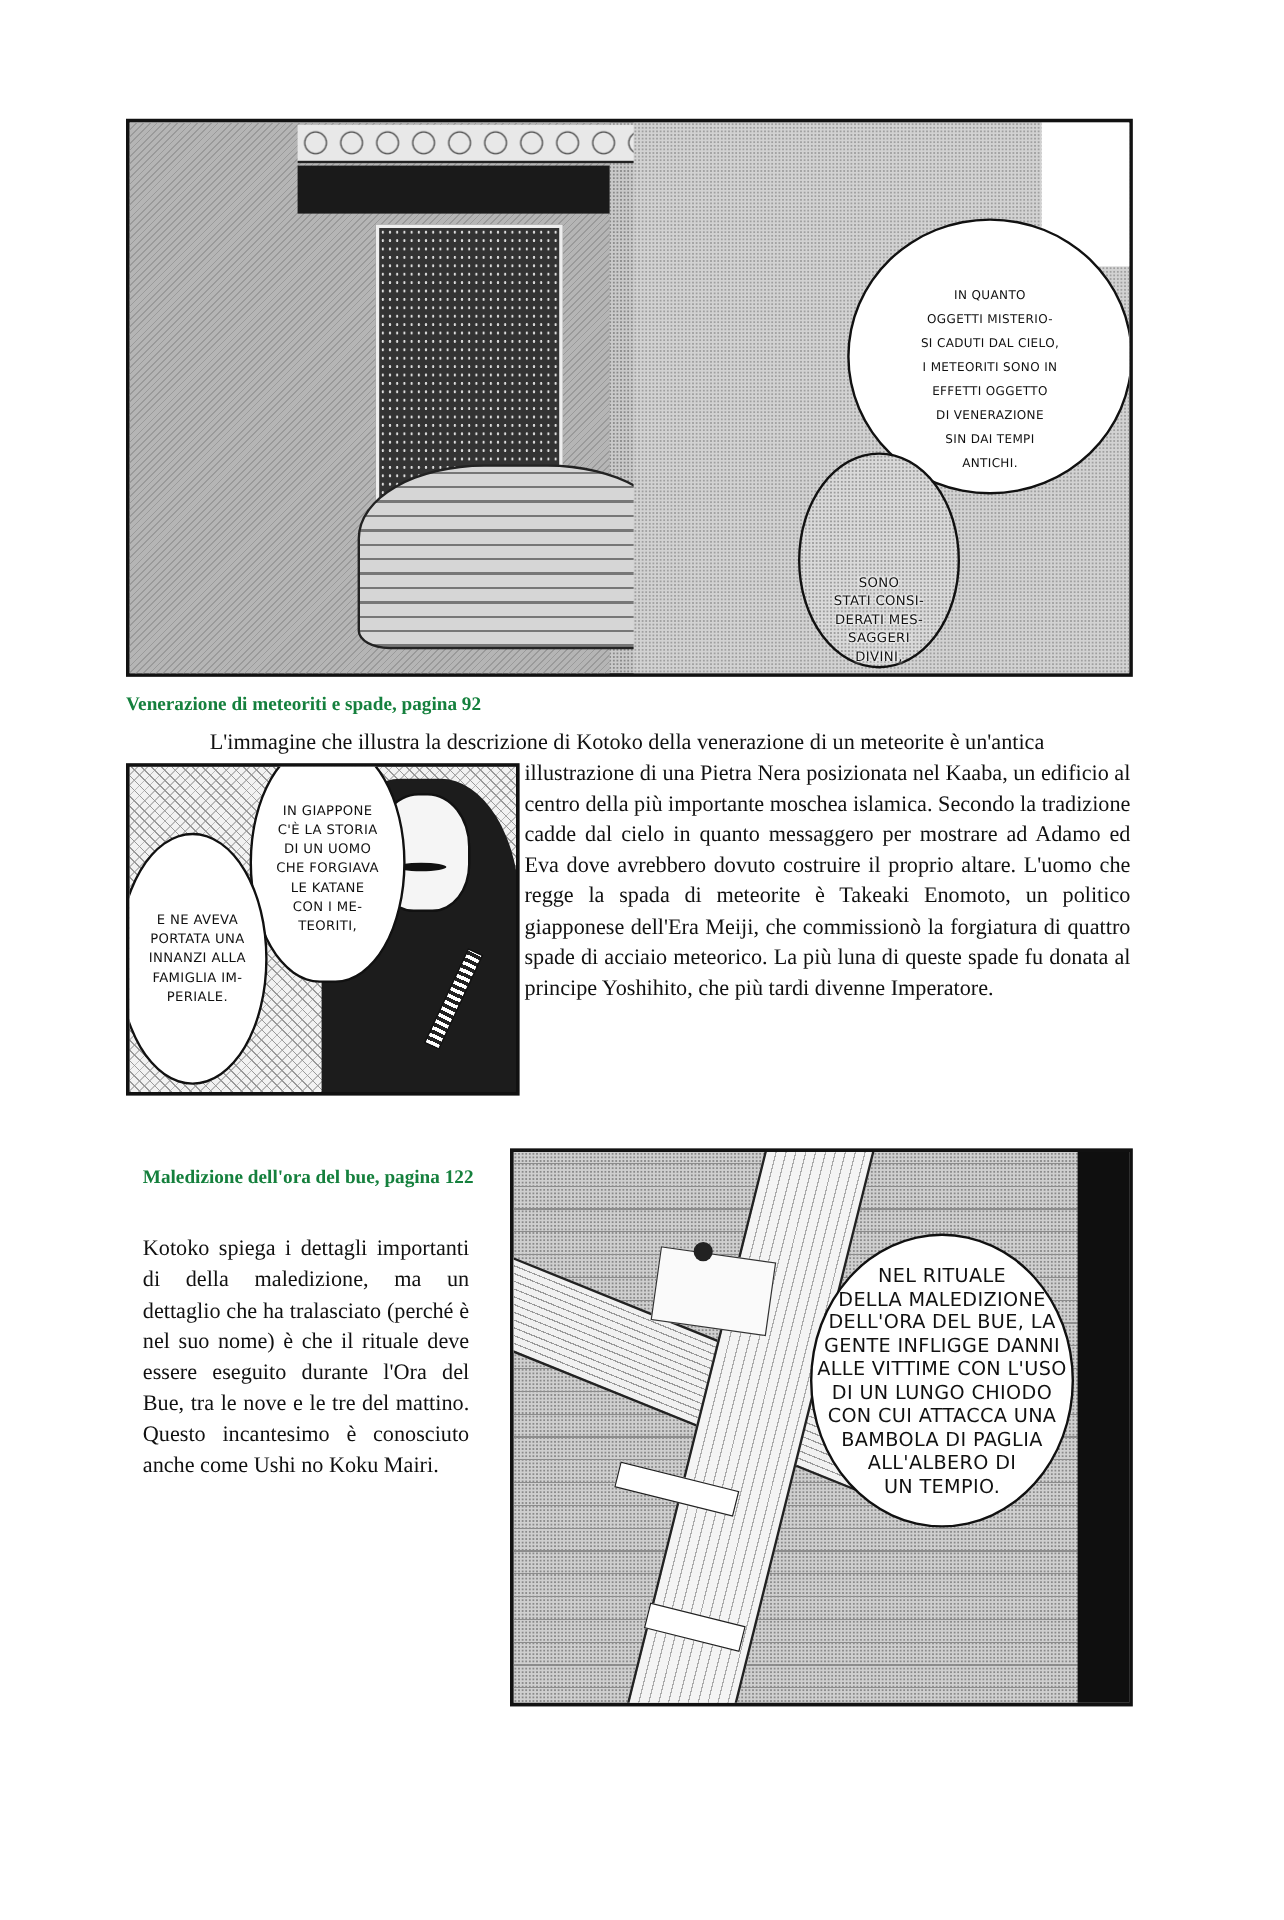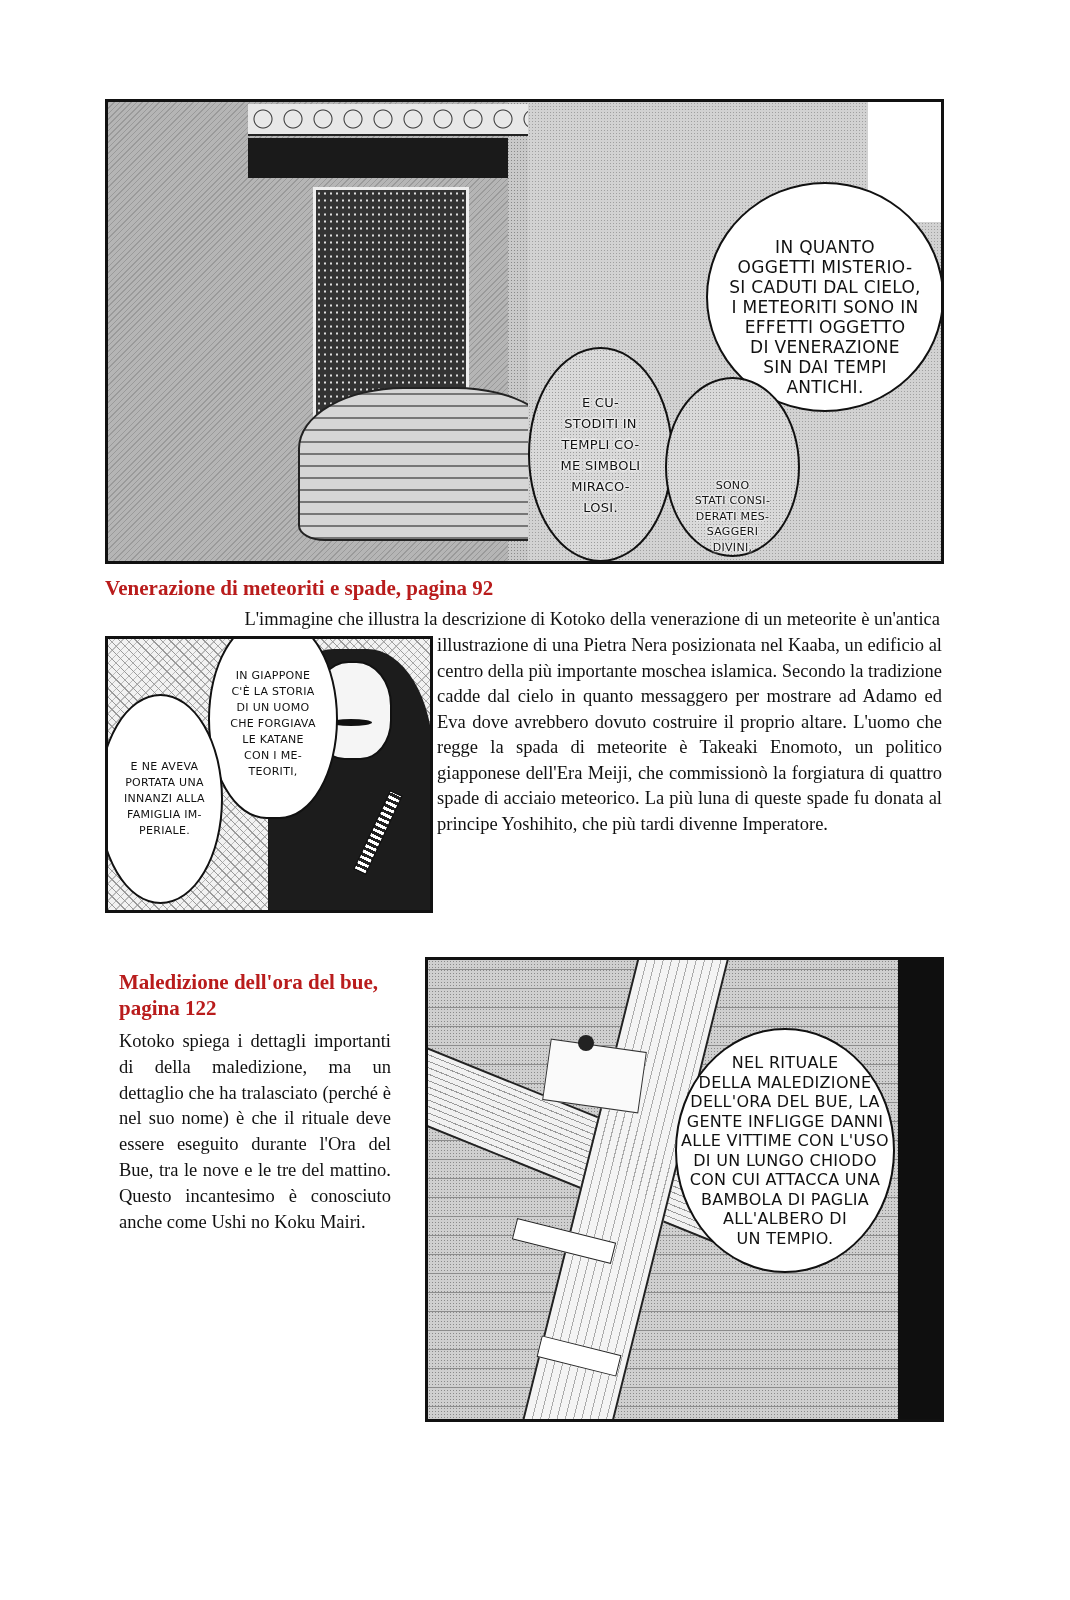--- a/index.html
+++ b/index.html
@@ -20,21 +20,21 @@
     text-align: center; box-sizing: border-box;
   }
   .bubble-text {
     font-family: "DejaVu Sans", sans-serif; font-size: 12.5px; line-height: 20px;
     letter-spacing: 0.3px; white-space: pre-line; color: #111; text-transform: uppercase;
   }
   .bubble-small .bubble-text { font-size: 11px; line-height: 15.5px; }
   .bubble-gray { background: #d9d9d9; background-image: radial-gradient(#9c9c9c 0.7px, transparent 1px); background-size: 3px 3px; }
   .bubble-gray .bubble-text { background: none; text-shadow: 0 0 3px #fff, 0 0 3px #fff, 0 0 3px #fff; }
 
-  .heading { position: absolute; font-family: "Liberation Serif", serif; font-weight: bold; font-size: 21px; line-height: 26px; color: #b91c1c; }
+  .heading { position: absolute; font-family: "Liberation Serif", serif; font-weight: bold; font-size: 16px; line-height: 26px; color: #15803d; }
   .para { position: absolute; font-family: "Liberation Serif", serif; font-size: 18.5px; line-height: 25.5px; color: #111; text-align: justify; }
 
   
   .shape { position: absolute; }
 </style>
 </head>
 <body>
 
 <div class="panel art-halftone" style="left:105px; top:99px; width:839px; height:465px;">
 
@@ -45,48 +45,40 @@
   <div class="shape art-dark" style="left:140px; top:36px; width:260px; height:40px;"></div>
 
   <div class="shape" style="left:205px; top:85px; width:150px; height:300px; background:#333; background-image: radial-gradient(#ddd 0.8px, transparent 1.2px); background-size: 6px 7px; border:3px solid #eee;"></div>
 
   <div class="shape" style="left:190px; top:285px; width:260px; height:150px; border-radius: 40% 40% 10% 10%; background:#d6d6d6; background-image: repeating-linear-gradient(0deg, #777 0 2px, transparent 2px 12px); border:2px solid #222;"></div>
 
   <div class="shape" style="left:420px; top:0; width:420px; height:462px; background:#d2d2d2; background-image: radial-gradient(#a0a0a0 0.7px, transparent 1px); background-size: 3px 3px;"></div>
   <div class="shape" style="left:760px; top:0; width:80px; height:120px; background:#fff;"></div>
 
   <div class="bubble" style="left:598px; top:80px; width:238px; height:230px;">
-    <span class="bubble-text" style="font-size:17px;margin-top:40px;">IN QUANTO
+    <span class="bubble-text" style="font-size:10px;margin-top:40px;">IN QUANTO
 OGGETTI MISTERIO-
 SI CADUTI DAL CIELO,
 I METEORITI SONO IN
 EFFETTI OGGETTO
 DI VENERAZIONE
 SIN DAI TEMPI
 ANTICHI.</span>
-  </div>
-  <div class="bubble bubble-gray" style="left:420px; top:245px; width:145px; height:215px;">
-    <span class="bubble-text" style="font-size:13px; line-height:21px;">E CU-
-STODITI IN
-TEMPLI CO-
-ME SIMBOLI
-MIRACO-
-LOSI.</span>
   </div>
   <div class="bubble bubble-gray bubble-small" style="left:557px; top:275px; width:135px; height:180px;align-items:flex-end;">
     <span class="bubble-text">SONO
 STATI CONSI-
 DERATI MES-
 SAGGERI
 DIVINI,</span>
   </div>
 </div>
 
 <div class="heading" style="left:105px; top:575px; width:700px;">Venerazione di meteoriti e spade, pagina 92</div>
-<div class="para" style="left:105px; top:607px; width:835px; white-space:nowrap; text-align:right;">L'immagine che illustra la descrizione di Kotoko della venerazione di un meteorite è un'antica</div>
+<div class="para" style="left:105px; top:607px; width:835px; white-space:nowrap; text-align:center;">L'immagine che illustra la descrizione di Kotoko della venerazione di un meteorite è un'antica</div>
 <div class="para" style="left:437px; top:633px; width:505px;">illustrazione di una Pietra Nera posizionata nel Kaaba, un edificio al centro della più importante moschea islamica. Secondo la tradizione cadde dal cielo in quanto messaggero per mostrare ad Adamo ed Eva dove avrebbero dovuto costruire il proprio altare. L'uomo che regge la spada di meteorite è Takeaki Enomoto, un politico giapponese dell'Era Meiji, che commissionò la forgiatura di quattro spade di acciaio meteorico. La più luna di queste spade fu donata al principe Yoshihito, che più tardi divenne Imperatore.</div>
 
 <div class="panel" style="left:105px; top:636px; width:328px; height:277px; background:#f2f2f2; background-image: repeating-linear-gradient(45deg, #999 0 1px, transparent 1px 6px), repeating-linear-gradient(-45deg, #bbb 0 1px, transparent 1px 6px);">
 
   <div class="shape" style="left:160px; top:10px; width:165px; height:270px; background:#1c1c1c; border-radius: 40% 40% 0 0;"></div>
   <div class="shape" style="left:205px; top:22px; width:75px; height:95px; background:#f5f5f5; border:2px solid #111; border-radius: 45% 45% 40% 40%;"></div>
   <div class="shape" style="left:222px; top:80px; width:42px; height:7px; background:#111; border-radius: 50%;"></div>
   <div class="shape" style="left:263px; top:150px; width:12px; height:85px; background: repeating-linear-gradient(0deg, #fff 0 3px, #222 3px 6px); transform: rotate(25deg); border:1px solid #111;"></div>
 
   <div class="bubble" style="left:100px; top:-20px; width:130px; height:200px; border-radius: 45% / 50%;">

